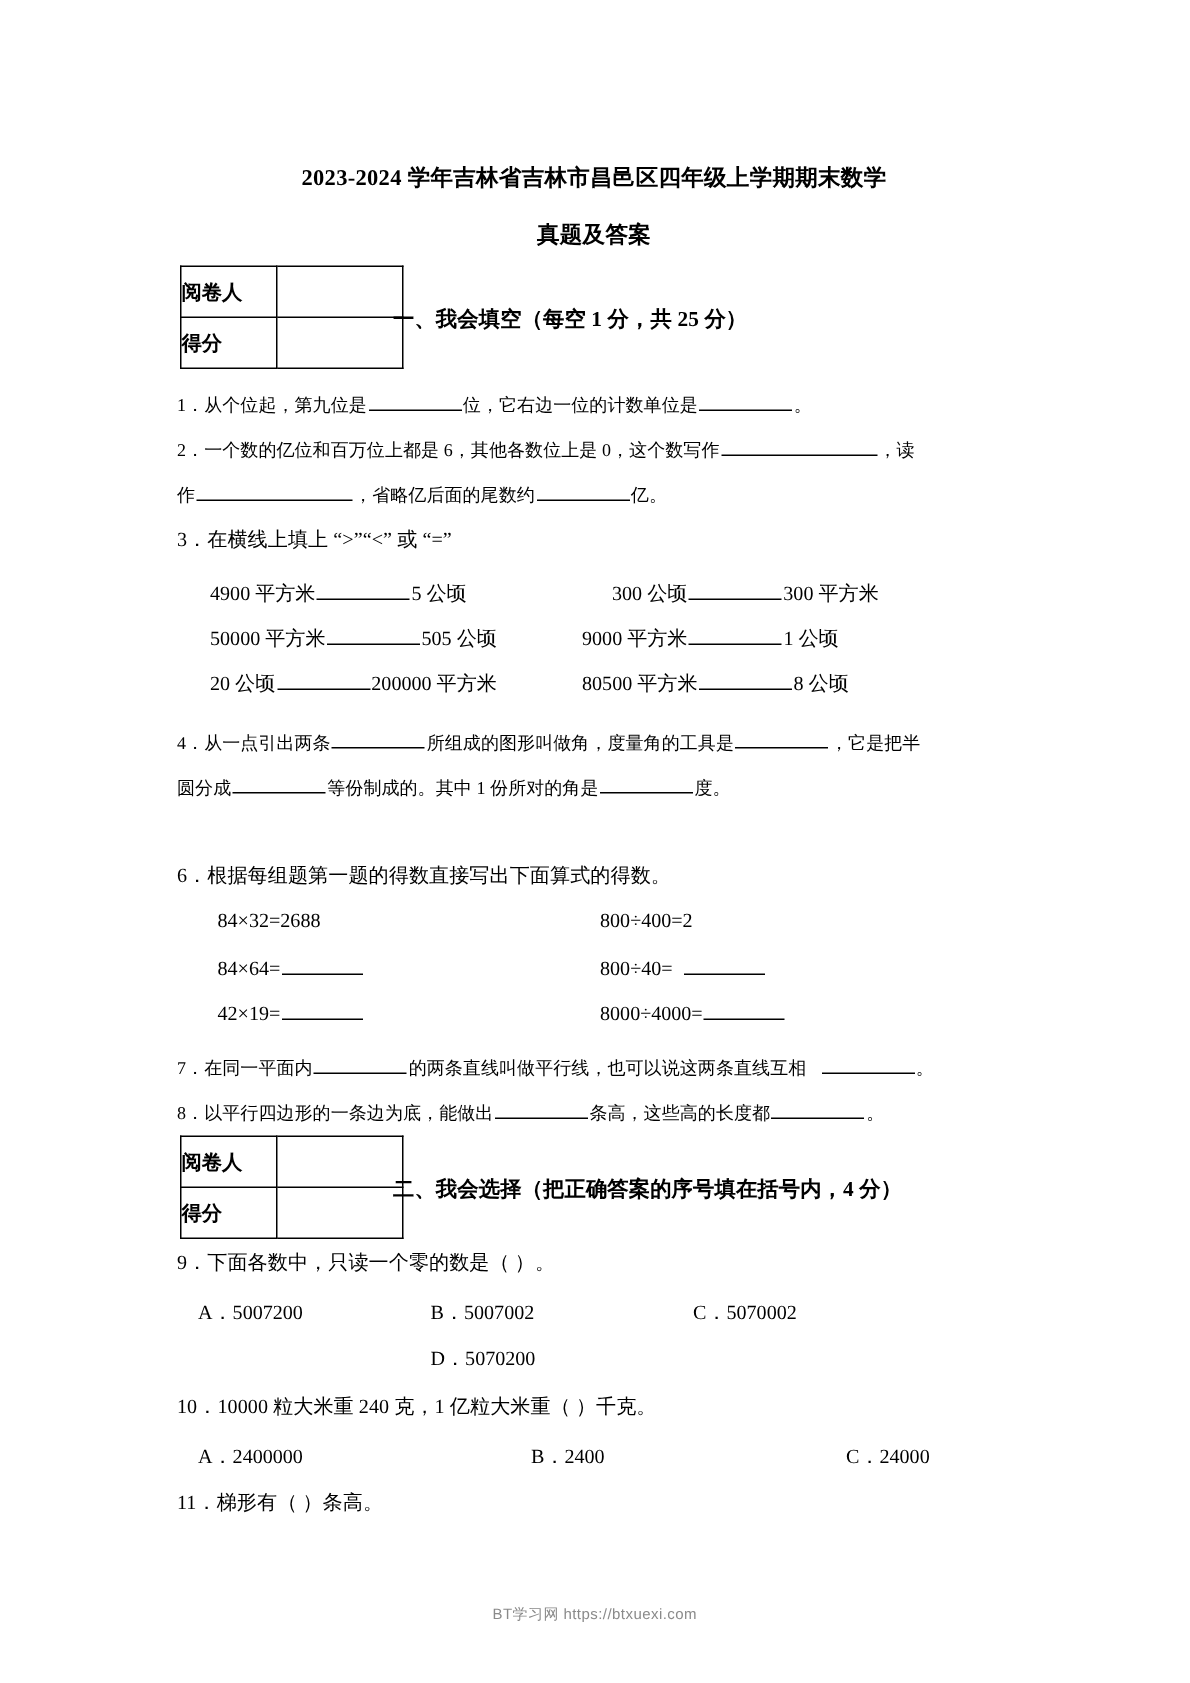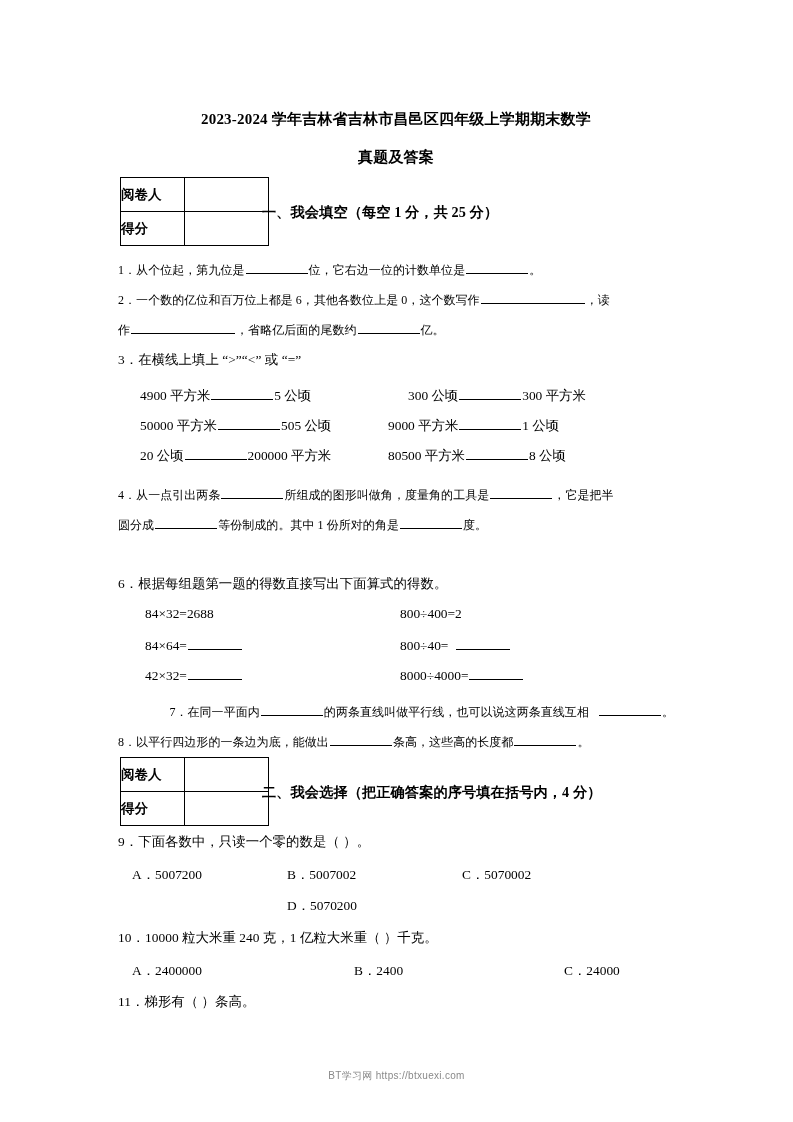--- a/index.html
+++ b/index.html
@@ -206,25 +206,25 @@
     <span class="excol-a">84×32=2688</span>
     <span class="excol-b" style="left:255px;">800÷400=2</span>
   </div>
 
   <div class="exrow" style="left:145px; top:636px;">
     <span class="excol-a"><span>84×64=</span><span class="blank-line bl-s"></span></span>
     <span class="excol-b" style="left:255px;"><span>800÷40=</span><span class="blank-line bl-s" style="margin-left:8px;"></span></span>
   </div>
 
   <div class="exrow" style="left:145px; top:666px;">
-    <span class="excol-a"><span>42×32=</span><span class="blank-line bl-s"></span></span>
+    <span class="excol-a"><span>42×19=</span><span class="blank-line bl-s"></span></span>
     <span class="excol-b" style="left:255px;"><span>8000÷4000=</span><span class="blank-line bl-s"></span></span>
   </div>
 
-  <div class="qwrap" style="left:118px; top:697px;text-align:right;">
+  <div class="qwrap" style="left:118px; top:697px;">
     <span>7．</span><span>在同一平面内</span><span class="blank-line bl-m"></span><span>的两条直线叫做平行线，也可以说这两条直线互相</span><span class="blank-line bl-m" style="margin-left:10px;"></span><span>。</span>
   </div>
 
   <div class="qwrap" style="left:118px; top:727px;">
     <span>8．</span><span>以平行四边形的一条边为底，能做出</span><span class="blank-line bl-m"></span><span>条高，这些高的长度都</span><span class="blank-line bl-m"></span><span>。</span>
   </div>
 
   <table class="score-table" id="score-table-2">
     <tbody>
         <tr>

